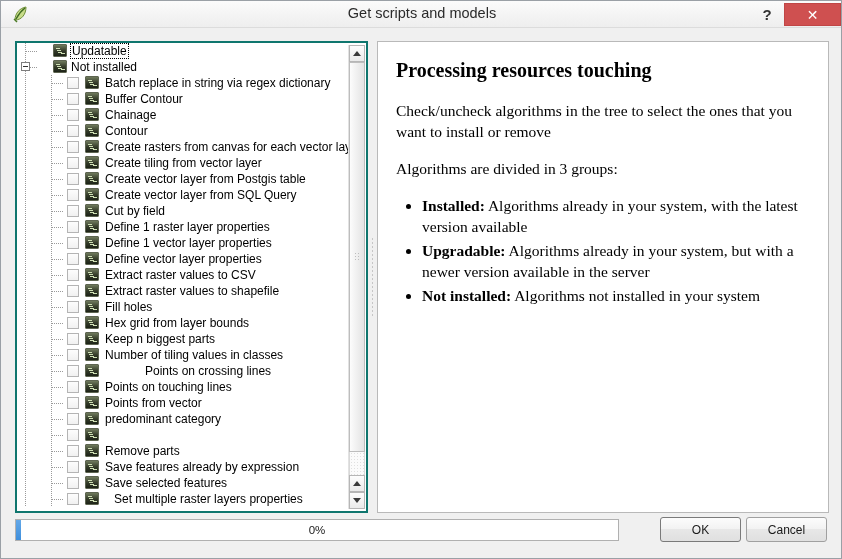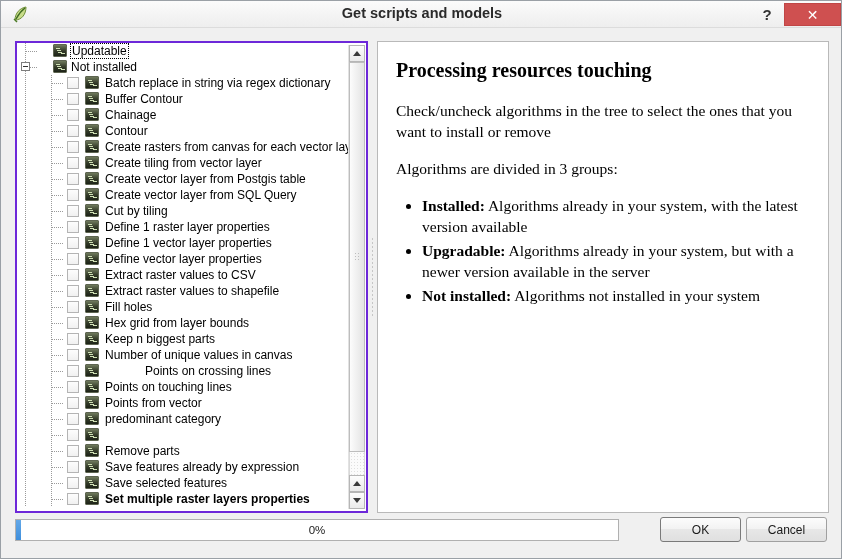--- a/index.html
+++ b/index.html
@@ -37,21 +37,20 @@
   #title-text {
     position: absolute;
     left: 0; top: 4px;
     width: 842px;
     text-align: center;
     font-size: 14.5px;
     color: #2a2a2a;
     font-family: "Liberation Sans", sans-serif;
     white-space: nowrap;
     pointer-events: none;
-    font-weight: bold;
   }
   #help-btn {
     position: absolute;
     right: 62px; top: 0px;
     width: 28px; height: 26px;
     display: flex; align-items: center; justify-content: center;
     font-size: 15px; font-weight: bold; color: #333;
     cursor: default;
   }
   #close-btn {
@@ -66,21 +65,21 @@
     font-size: 14px;
     cursor: default;
   }
 
   
   #tree-panel {
     position: absolute;
     left: 14px; top: 40px;
     width: 353px; height: 472px;
     background: #ffffff;
-    border: 2px solid #6d28d9;
+    border: 2px solid #0f766e;
     box-sizing: border-box;
     overflow: hidden;
   }
   #tree-inner {
     position: absolute;
     left: 0; top: 0;
     width: 335px; height: 468px;
     overflow: hidden;
   }
   .trow {
@@ -442,21 +441,21 @@
             <div class="tlabel" style="left: 88px;">Create vector layer from SQL Query</div>
           </div>
         </div>
         <div class="trow">
           <div class="tw">
             <div class="guide" style="left: 8px;"></div>
             <div class="guide" style="left: 34px;"></div>
             <div class="hguide" style="left: 35px; width: 12px;"></div>
             <div class="cbox" style="left: 50px;"></div>
             <div class="sicon" style="left: 68px;"></div>
-            <div class="tlabel" style="left: 88px;">Cut by tiling</div>
+            <div class="tlabel" style="left: 88px;">Cut by field</div>
           </div>
         </div>
         <div class="trow">
           <div class="tw">
             <div class="guide" style="left: 8px;"></div>
             <div class="guide" style="left: 34px;"></div>
             <div class="hguide" style="left: 35px; width: 12px;"></div>
             <div class="cbox" style="left: 50px;"></div>
             <div class="sicon" style="left: 68px;"></div>
             <div class="tlabel" style="left: 88px;">Define 1 raster layer properties</div>
@@ -532,21 +531,21 @@
             <div class="tlabel" style="left: 88px;">Keep n biggest parts</div>
           </div>
         </div>
         <div class="trow">
           <div class="tw">
             <div class="guide" style="left: 8px;"></div>
             <div class="guide" style="left: 34px;"></div>
             <div class="hguide" style="left: 35px; width: 12px;"></div>
             <div class="cbox" style="left: 50px;"></div>
             <div class="sicon" style="left: 68px;"></div>
-            <div class="tlabel" style="left: 88px;">Number of unique values in canvas</div>
+            <div class="tlabel" style="left: 88px;">Number of tiling values in classes</div>
           </div>
         </div>
         <div class="trow">
           <div class="tw">
             <div class="guide" style="left: 8px;"></div>
             <div class="guide" style="left: 34px;"></div>
             <div class="hguide" style="left: 35px; width: 12px;"></div>
             <div class="cbox" style="left: 50px;"></div>
             <div class="sicon" style="left: 68px;"></div>
             <div class="tlabel" style="left: 88px; margin-left: 40px;">Points on crossing lines</div>
@@ -621,21 +620,21 @@
             <div class="tlabel" style="left: 88px;">Save selected features</div>
           </div>
         </div>
         <div class="trow">
           <div class="tw">
             <div class="guide" style="left: 8px;"></div>
             <div class="guide" style="left: 34px;"></div>
             <div class="hguide" style="left: 35px; width: 12px;"></div>
             <div class="cbox" style="left: 50px;"></div>
             <div class="sicon" style="left: 68px;"></div>
-            <div class="tlabel" style="left: 88px; font-weight: bold;">Set multiple raster layers properties</div>
+            <div class="tlabel" style="left: 97px;">Set multiple raster layers properties</div>
           </div>
         </div>
       </div>
 
     <div id="tree-scroll">
       <div class="sb-arrow up" style="top:0px;">
           <i></i>
         </div>
       <div id="sb-thumb"></div>
       <div id="sb-track-lower"></div>

